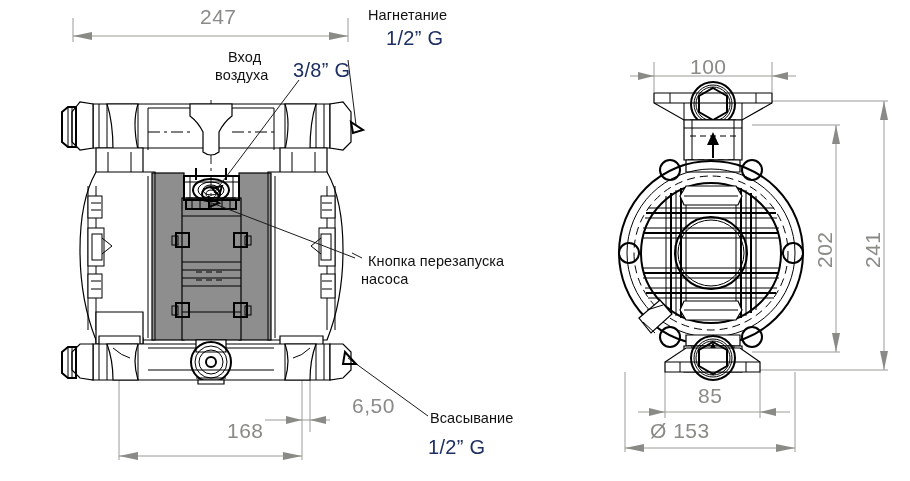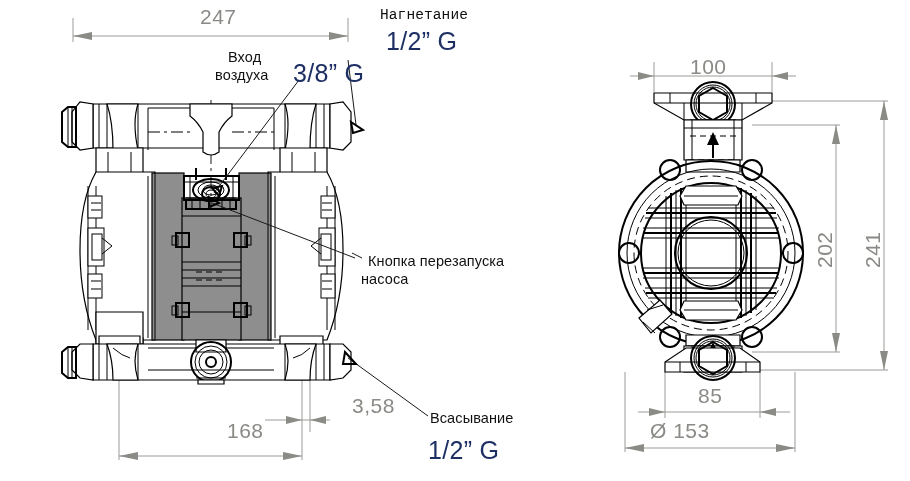--- a/index.html
+++ b/index.html
@@ -2,21 +2,21 @@
 <html><head>
 <meta charset="utf-8">
 <style>
   html,body{margin:0;padding:0;background:#fff;}
   body{width:910px;height:481px;overflow:hidden;
        font-family:"Liberation Sans","DejaVu Sans",sans-serif;}
   #stage{position:relative;width:910px;height:427px;background:#ffffff;padding-left:28px;}
   .txt{position:absolute;white-space:pre;line-height:1.08;}
   .dim{color:#8a8a86;font-size:21px;letter-spacing:.5px;}
   .callout{color:#111111;font-size:14.5px;letter-spacing:.1px;}
-  .thread{color:#1d2f63;font-size:25px;font-weight:400;letter-spacing:.3px;}
+  .thread{color:#1d2f63;font-size:20px;font-weight:400;letter-spacing:.3px;}
   .rot{transform-origin:0 0;transform:rotate(-90deg);}
   svg{position:absolute;left:0;top:0;}
   .dimline{stroke:#9a9a96;fill:none;stroke-width:1;}
   .ext{stroke:#9a9a96;fill:none;stroke-width:1;}
   .arrowhead{fill:#8a8a86;}
   .leader{stroke:#1a1a1a;fill:none;stroke-width:1;}
   .gray-fill{fill:#8e8e8e;stroke:#000;stroke-width:1.2;}
   .wht{fill:#ffffff;stroke:#000;stroke-width:1.2;}
   .thin{stroke:#000;fill:none;stroke-width:1;}
   .thk{stroke:#000;fill:none;stroke-width:2;}
@@ -367,23 +367,23 @@
         <circle class="thin" cx="713" cy="358" r="17" fill="none"></circle>
         <polygon class="thk" points="713,342 727,350 727,366 713,374 699,366 699,350" fill="#fff"></polygon>
       </g>
     </g>
   </svg>
 
   <div class="txt dim" style="left:200px;top:6px;">247</div>
 
   <div class="txt dim" style="left:183px;top:420px;margin-left:44px;">168</div>
 
-  <div class="txt dim" style="left:352px;top:395px;">3,58</div>
-
-  <div class="txt callout" style="left:380px;top:8px;font-family:Liberation Mono, monospace;">Нагнетание</div>
+  <div class="txt dim" style="left:352px;top:395px;">6,50</div>
+
+  <div class="txt callout" style="left:368px;top:8px;">Нагнетание</div>
   <div class="txt thread" style="left:386px;top:28px;">1/2” G</div>
 
   <div class="txt callout" style="left:228px;top:50px;">Вход</div>
   <div class="txt callout" style="left:215px;top:68px;">воздуха</div>
   <div class="txt thread" style="left:293px;top:60px;">3/8” G</div>
 
   <div class="txt callout" style="left:361px;top:254px;margin-left:7px;">Кнопка перезапуска</div>
   <div class="txt callout" style="left:361px;top:272px;">насоса</div>
 
   <div class="txt callout" style="left:430px;top:411px;">Всасывание</div>

